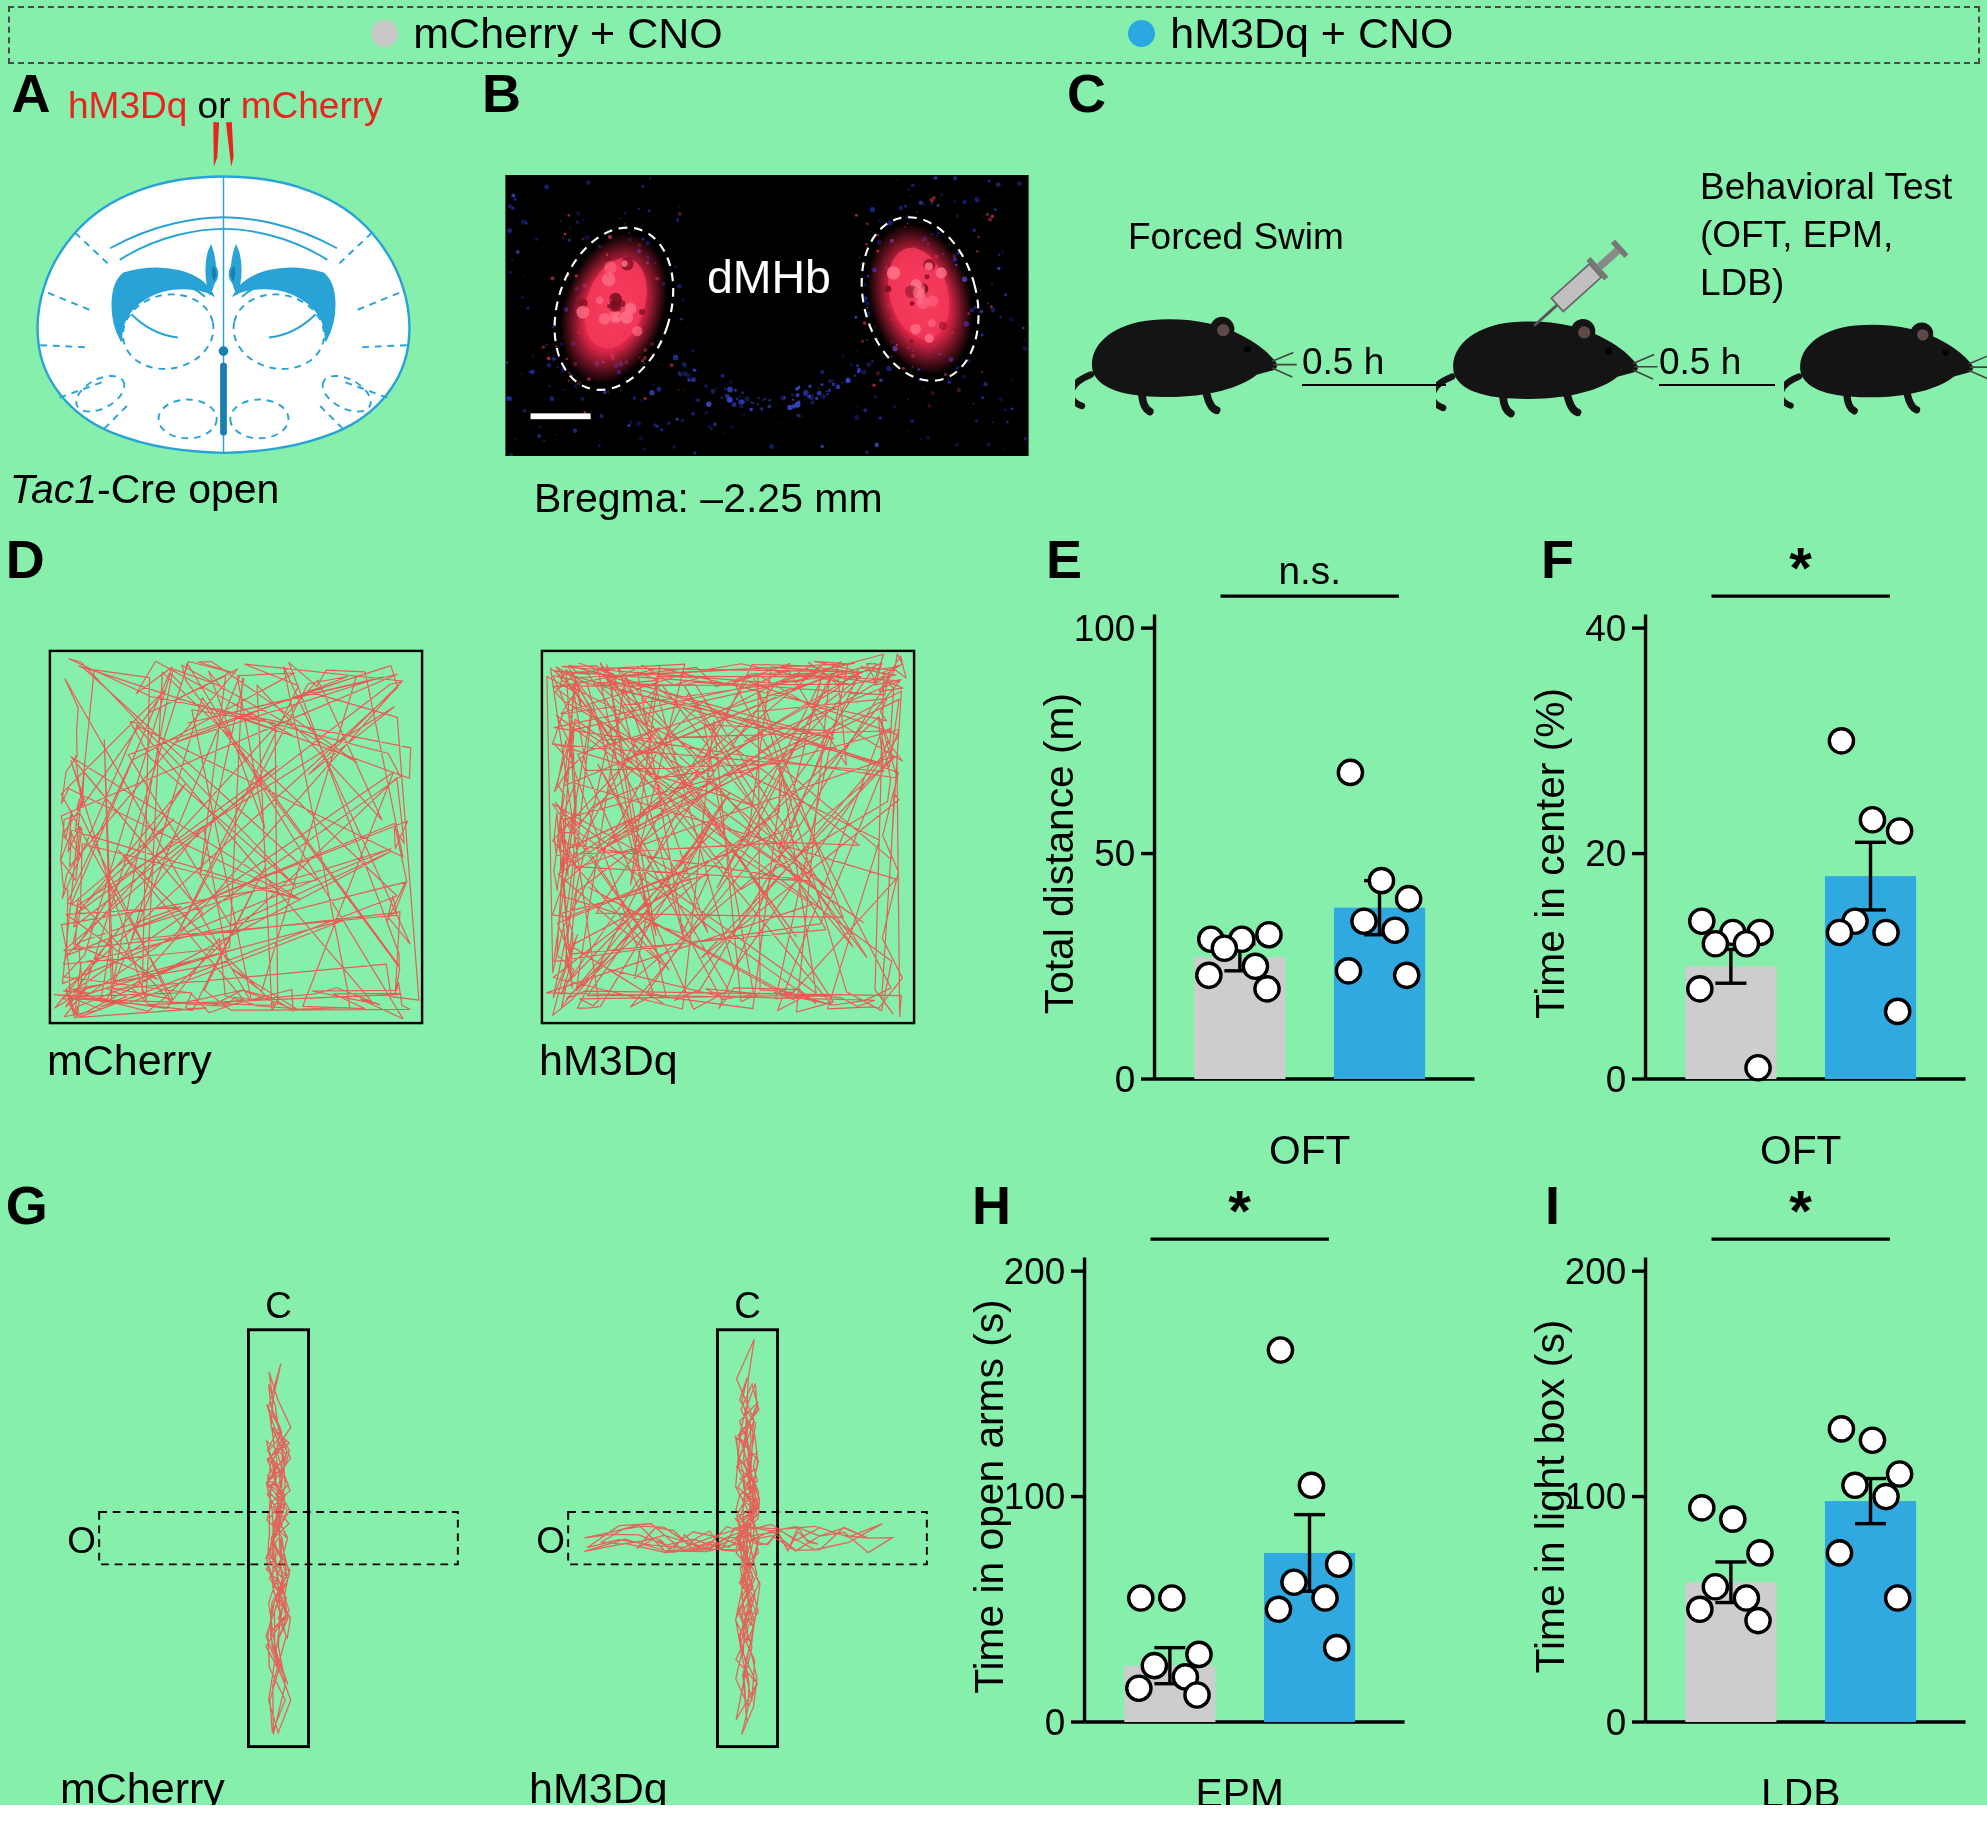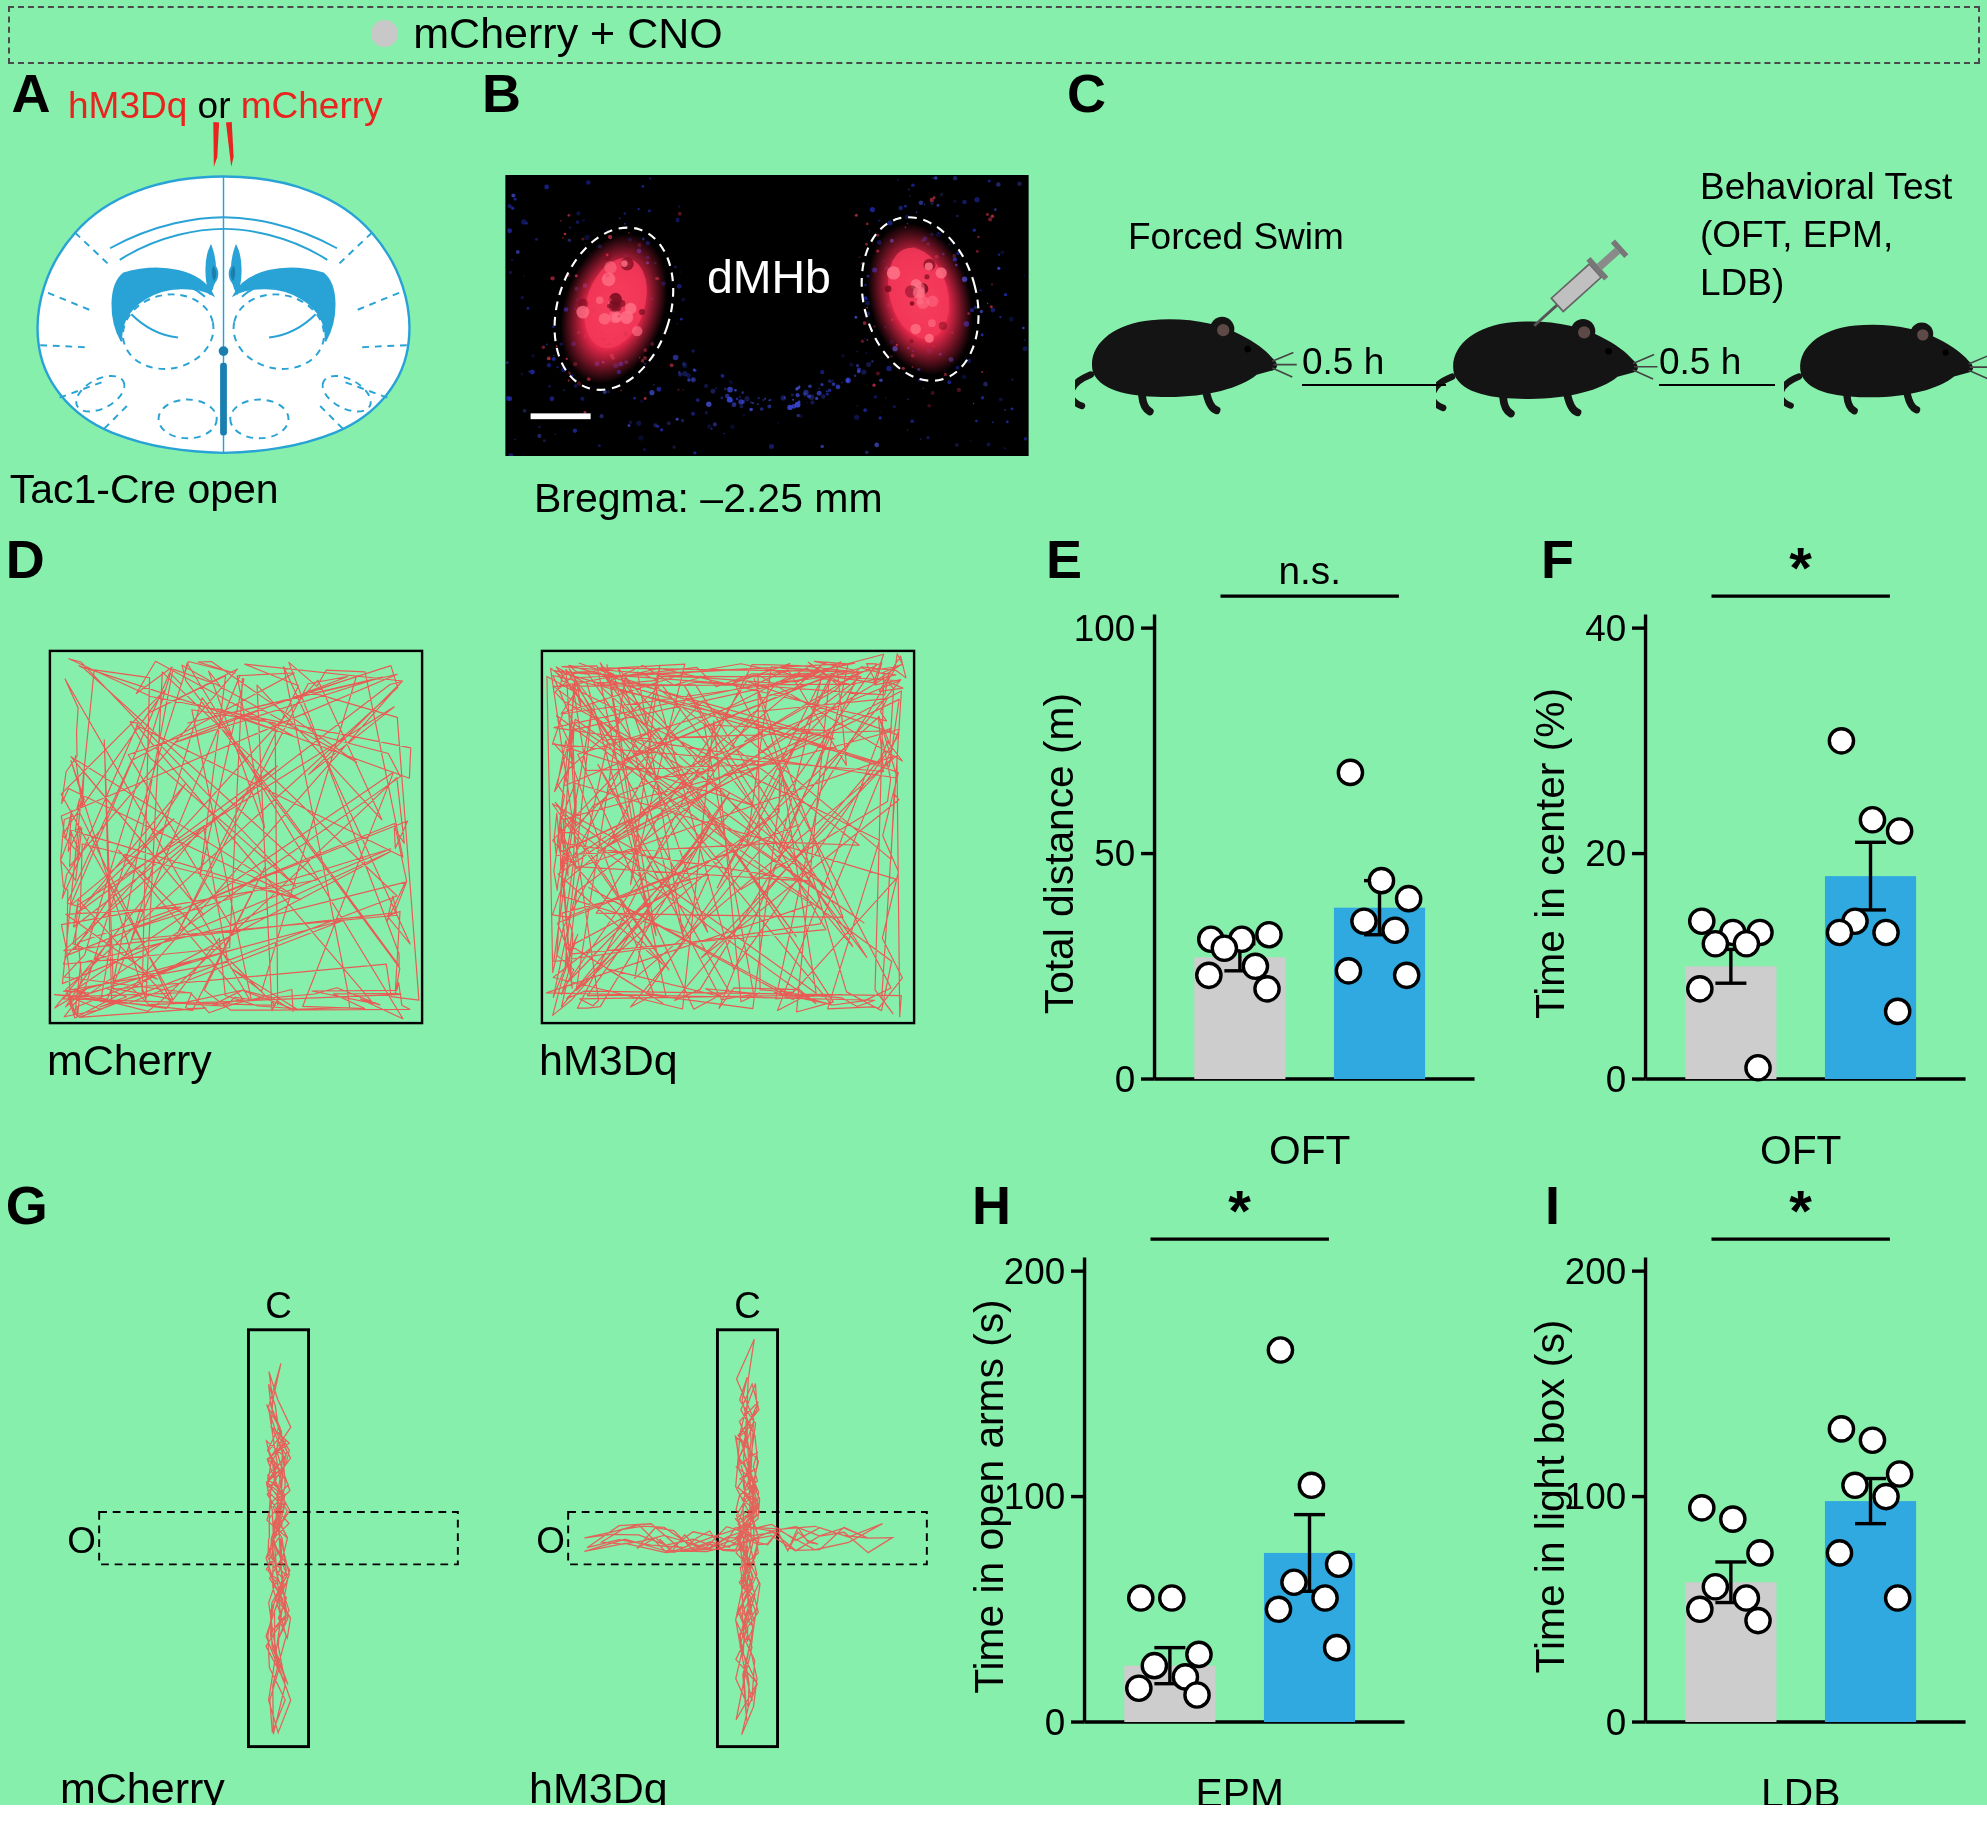--- a/index.html
+++ b/index.html
@@ -44,20 +44,24 @@
   </g>
 </defs>
 </svg>
 
 <div id="fig">
 
   <div class="abs legend-box">
     <div class="legend-item" style="left:361px">
       <span class="legend-dot" style="background: rgb(200, 200, 200);"></span>
       <span class="legend-label">mCherry + CNO</span>
+    </div>
+    <div class="legend-item" style="left:1118px">
+      <span class="legend-dot" style="background: rgb(41, 169, 224);"></span>
+      <span class="legend-label">hM3Dq + CNO</span>
     </div>
   </div>
 
   <div class="abs panel-letter" style="left:11.6px;top:66px">A</div>
   <div class="abs panel-letter" style="left:482px;top:66px">B</div>
   <div class="abs panel-letter" style="left:1067px;top:66px">C</div>
   <div class="abs panel-letter" style="left:5.8px;top:532px">D</div>
   <div class="abs panel-letter" style="left:1046px;top:532px">E</div>
   <div class="abs panel-letter" style="left:1541px;top:532px">F</div>
   <div class="abs panel-letter" style="left:5.8px;top:1178px">G</div>
@@ -88,21 +92,21 @@
     <use href="#hemiA"></use>
     <use href="#hemiA" transform="translate(430,0) scale(-1,1)"></use>
     <rect x="211.5" y="200" width="7" height="75" rx="3" fill="#1a7fb0"></rect>
     <circle cx="215" cy="188" r="5" fill="#1a7fb0"></circle>
     <g>
       <path d="M203,-48 h6 v36 l-3,10 z" fill="#e8241f" transform="rotate(3 206 -20)"></path>
       <path d="M219,-48 h6 v36 l-3,10 z" fill="#e8241f" transform="rotate(-3 222 -20)"></path>
     </g>
   </svg>
   <div class="abs f42 txt-c" style="left:9.7px;top:466px;width:427px">
-    <span style="">Tac1</span><span>-Cre open</span>
+    <span style="font-style:italic">Tac1</span><span>-Cre open</span>
   </div>
 
   <svg class="abs" id="panelB-img" style="left:505px;top:175px" width="524" height="281" viewBox="0 0 540 290">
     <defs>
       <radialGradient id="blobGrad">
         <stop offset="0%" stop-color="#ff5b74"></stop>
         <stop offset="55%" stop-color="#e02648"></stop>
         <stop offset="100%" stop-color="#e02648" stop-opacity="0"></stop>
       </radialGradient>
     </defs>

